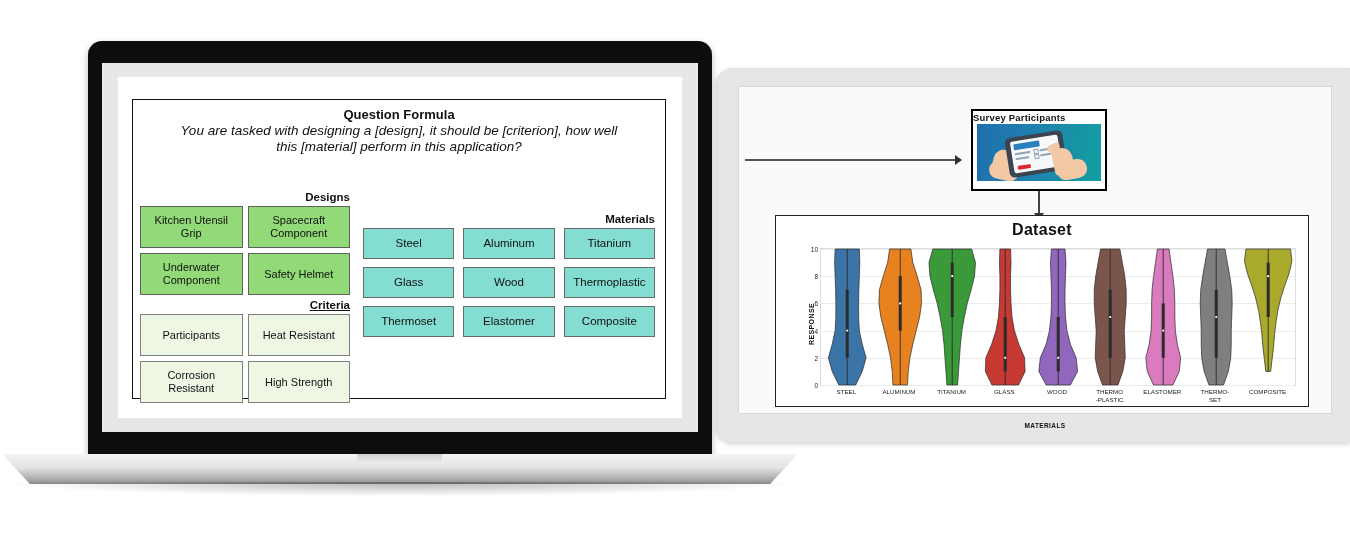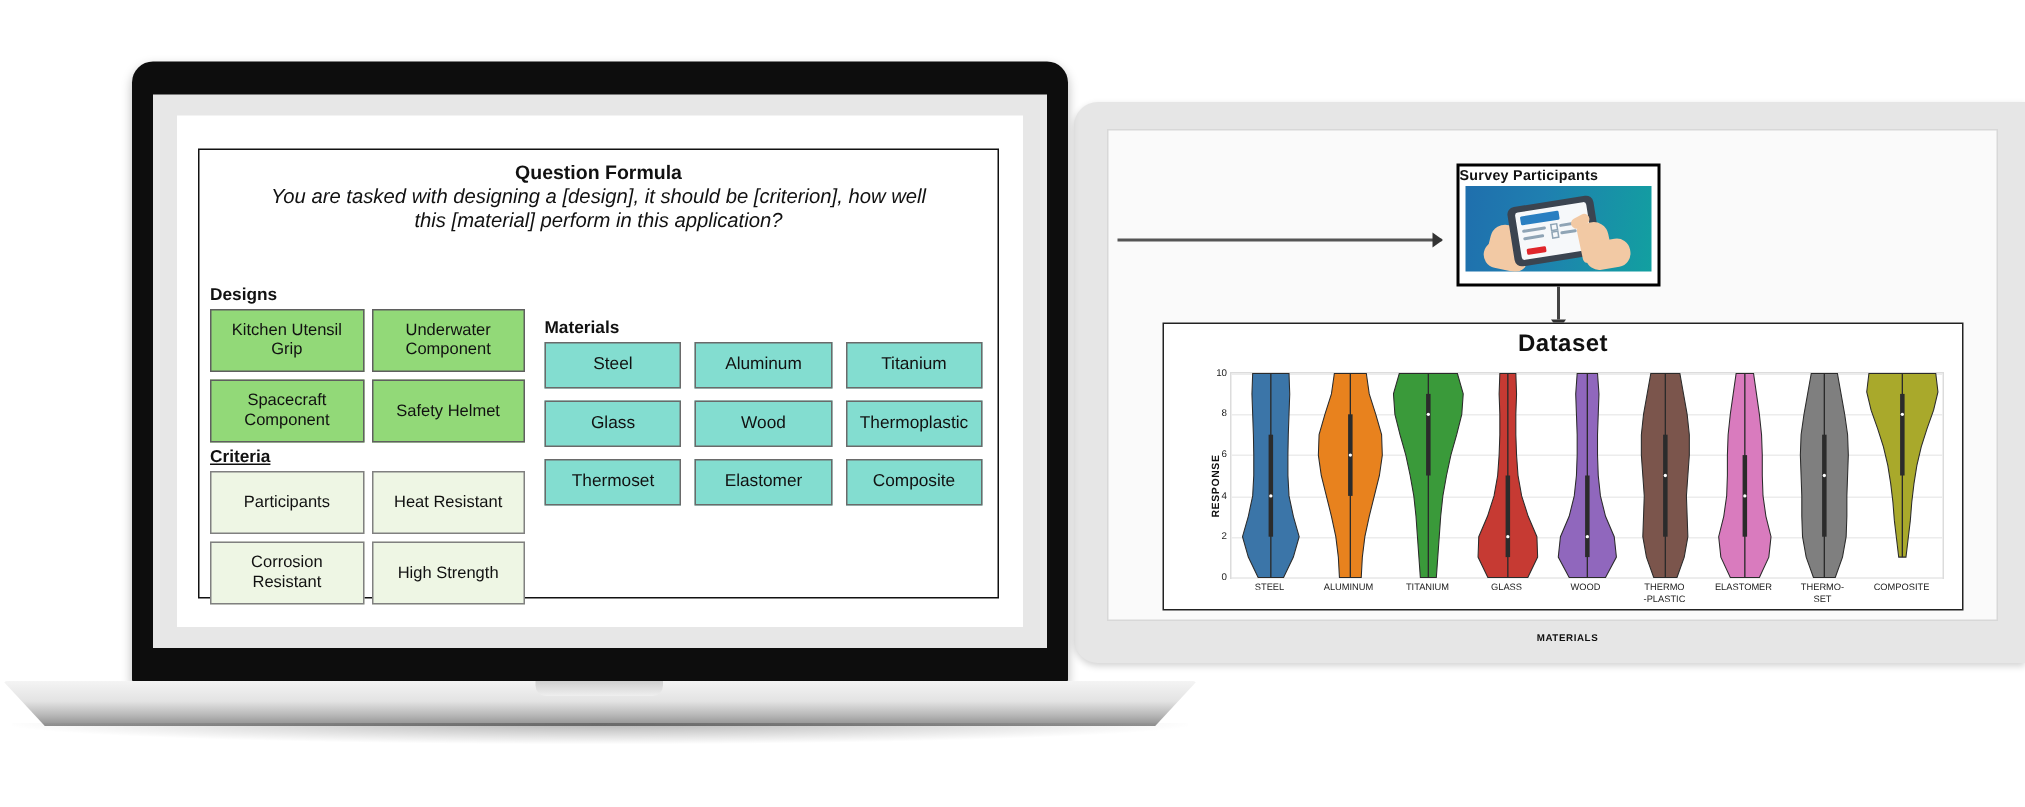--- a/index.html
+++ b/index.html
@@ -72,21 +72,21 @@
       border-radius:14px 14px 4px 4px;box-shadow:0 3px 7px rgba(0,0,0,.28);}
   #laptop-inner{position:absolute;left:14px;top:22px;width:596px;height:369px;background:#e7e7e7;}
   #laptop-screen{position:absolute;left:16px;top:14px;width:564px;height:341px;background:#fff;}
   #slide{position:absolute;left:14px;top:22px;width:534px;height:300px;
       border:1.5px solid #111;box-sizing:border-box;background:#fff;}
 
   #q-title{text-align:center;font-weight:bold;font-size:13px;margin:7px 0 1px;}
   #q-text{text-align:center;font-style:italic;font-size:13.5px;line-height:1.22;
       padding:0 46px;margin:0 0 4px;}
 
-  .sec-head{text-align:left;font-weight:bold;font-size:11.5px;margin:1px 0 3px;}
+  .sec-head{text-align:right;font-weight:bold;font-size:11.5px;margin:1px 0 3px;}
   .grid2{display:grid;grid-template-columns:1fr 1fr;gap:5px;}
   .grid3{display:grid;grid-template-columns:1fr 1fr 1fr;gap:8px 9px;}
   .cell{display:flex;align-items:center;justify-content:center;text-align:center;
       font-size:11px;line-height:1.15;box-sizing:border-box;padding:3px 2px;}
   .design{background:#92d978;border:1px solid #5f5f5f;height:42px;}
   .criteria{background:#eef6e4;border:1px solid #808080;height:42px;}
   .material{background:#83ddd0;border:1px solid #6a6a6a;height:31px;font-size:11.5px;}
 
   #left-col{position:absolute;left:7px;top:90px;width:210px;}
   #right-col{position:absolute;left:230px;top:112px;width:292px;}
@@ -251,22 +251,22 @@
       <div id="laptop-screen">
 
         <div id="slide">
           <div id="q-title">Question Formula</div>
           <div id="q-text">You are tasked with designing a [design], it should be [criterion], how well this [material] perform in this application?</div>
 
           <div id="left-col">
             <div class="sec-head">Designs</div>
             <div class="grid2" id="designs-grid">
                 <div class="cell design">Kitchen Utensil Grip</div>
+                <div class="cell design">Spacecraft Component</div>
                 <div class="cell design">Underwater Component</div>
-                <div class="cell design">Spacecraft Component</div>
                 <div class="cell design">Safety Helmet</div>
               </div>
             <div class="sec-head" style="margin-top:4px;text-decoration:underline;">Criteria</div>
             <div class="grid2" id="criteria-grid">
                 <div class="cell criteria">Participants</div>
                 <div class="cell criteria">Heat Resistant</div>
                 <div class="cell criteria">Corrosion Resistant</div>
                 <div class="cell criteria">High Strength</div>
               </div>
           </div>

